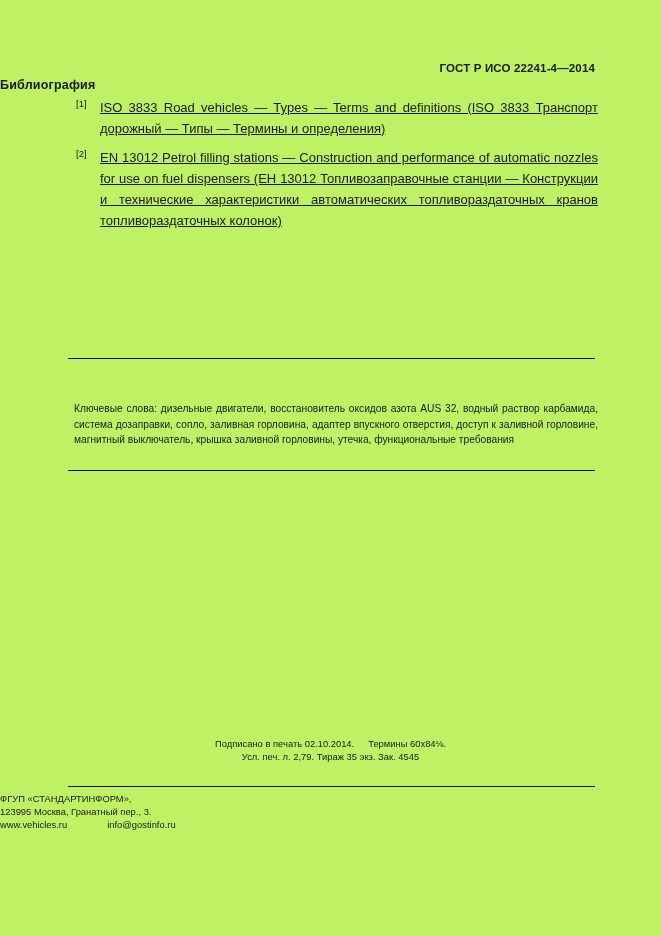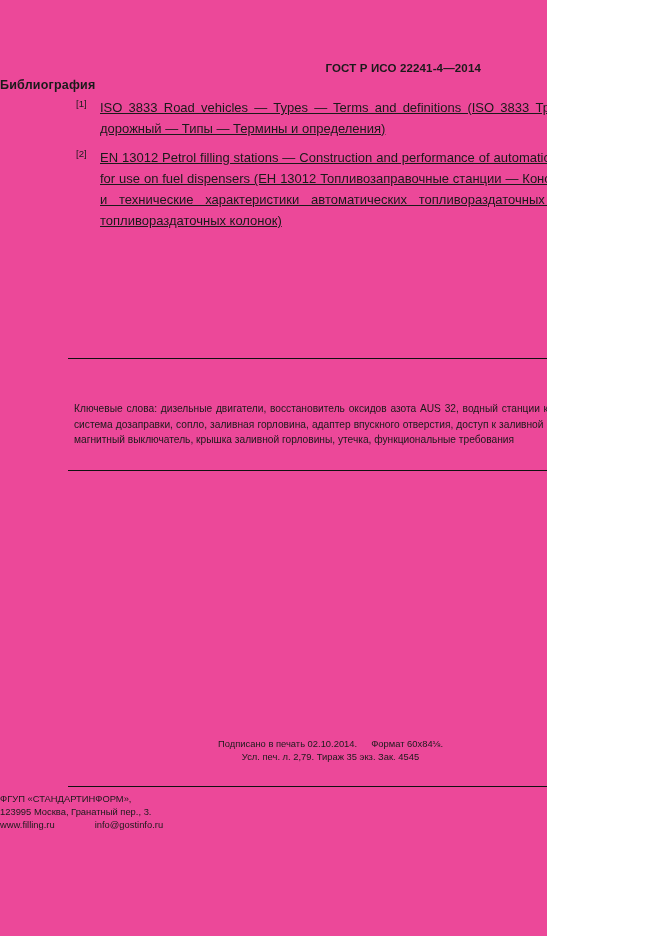--- a/index.html
+++ b/index.html
@@ -7,23 +7,23 @@
     margin: 0;
     padding: 0;
     background: #ffffff;
   }
   body {
     font-family: "Liberation Sans", sans-serif;
     color: #1a1a1a;
   }
   .page {
     position: relative;
-    width: 547px;
+    width: 661px;
     height: 936px;
-    background: #ec4899;
+    background: #bef264;
     overflow: hidden;
     box-sizing: border-box;
   }
 
   
   .header-row {
     position: absolute;
     top: 62px;
     left: 68px;
     right: 66px;
@@ -173,35 +173,35 @@
     <div class="biblio-item">
       <div class="biblio-num">[2]</div>
       <div class="biblio-text">EN 13012 Petrol filling stations — Construction and performance of automatic nozzles for use on fuel dispensers (ЕН 13012 Топливозаправочные станции — Конструкции и технические характеристики автоматических топливораздаточных кранов топливораздаточных колонок)</div>
     </div>
 
   </div>
 
   <div class="rule rule-top"></div>
 
 
-  <div class="keywords">Ключевые слова: дизельные двигатели, восстановитель оксидов азота AUS 32, водный станции карбамида, система дозаправки, сопло, заливная горловина, адаптер впускного отверстия, доступ к заливной горловине, магнитный выключатель, крышка заливной горловины, утечка, функциональные требования</div>
+  <div class="keywords">Ключевые слова: дизельные двигатели, восстановитель оксидов азота AUS 32, водный раствор карбамида, система дозаправки, сопло, заливная горловина, адаптер впускного отверстия, доступ к заливной горловине, магнитный выключатель, крышка заливной горловины, утечка, функциональные требования</div>
 
   <div class="rule rule-mid"></div>
 
   <div class="print-info">
-    <span>Подписано в печать 02.10.2014.</span><span class="gap"></span><span>Формат 60х84⅛.</span>
+    <span>Подписано в печать 02.10.2014.</span><span class="gap"></span><span>Термины 60х84⅛.</span>
     <br>
     <span>Усл. печ. л. 2,79. Тираж 35 экз. Зак. 4545</span>
   </div>
 
 
   <div class="rule rule-footer"></div>
 
   <div class="publisher">
     <span>ФГУП «СТАНДАРТИНФОРМ»,</span>
     <br>
     <span>123995 Москва, Гранатный пер., 3.</span>
     <span class="contacts">
-      <span class="site">www.filling.ru</span><span class="spacer"></span><span class="mail">info@gostinfo.ru</span>
+      <span class="site">www.vehicles.ru</span><span class="spacer"></span><span class="mail">info@gostinfo.ru</span>
     </span>
   </div>
 
 </div>
 
 </body></html>

